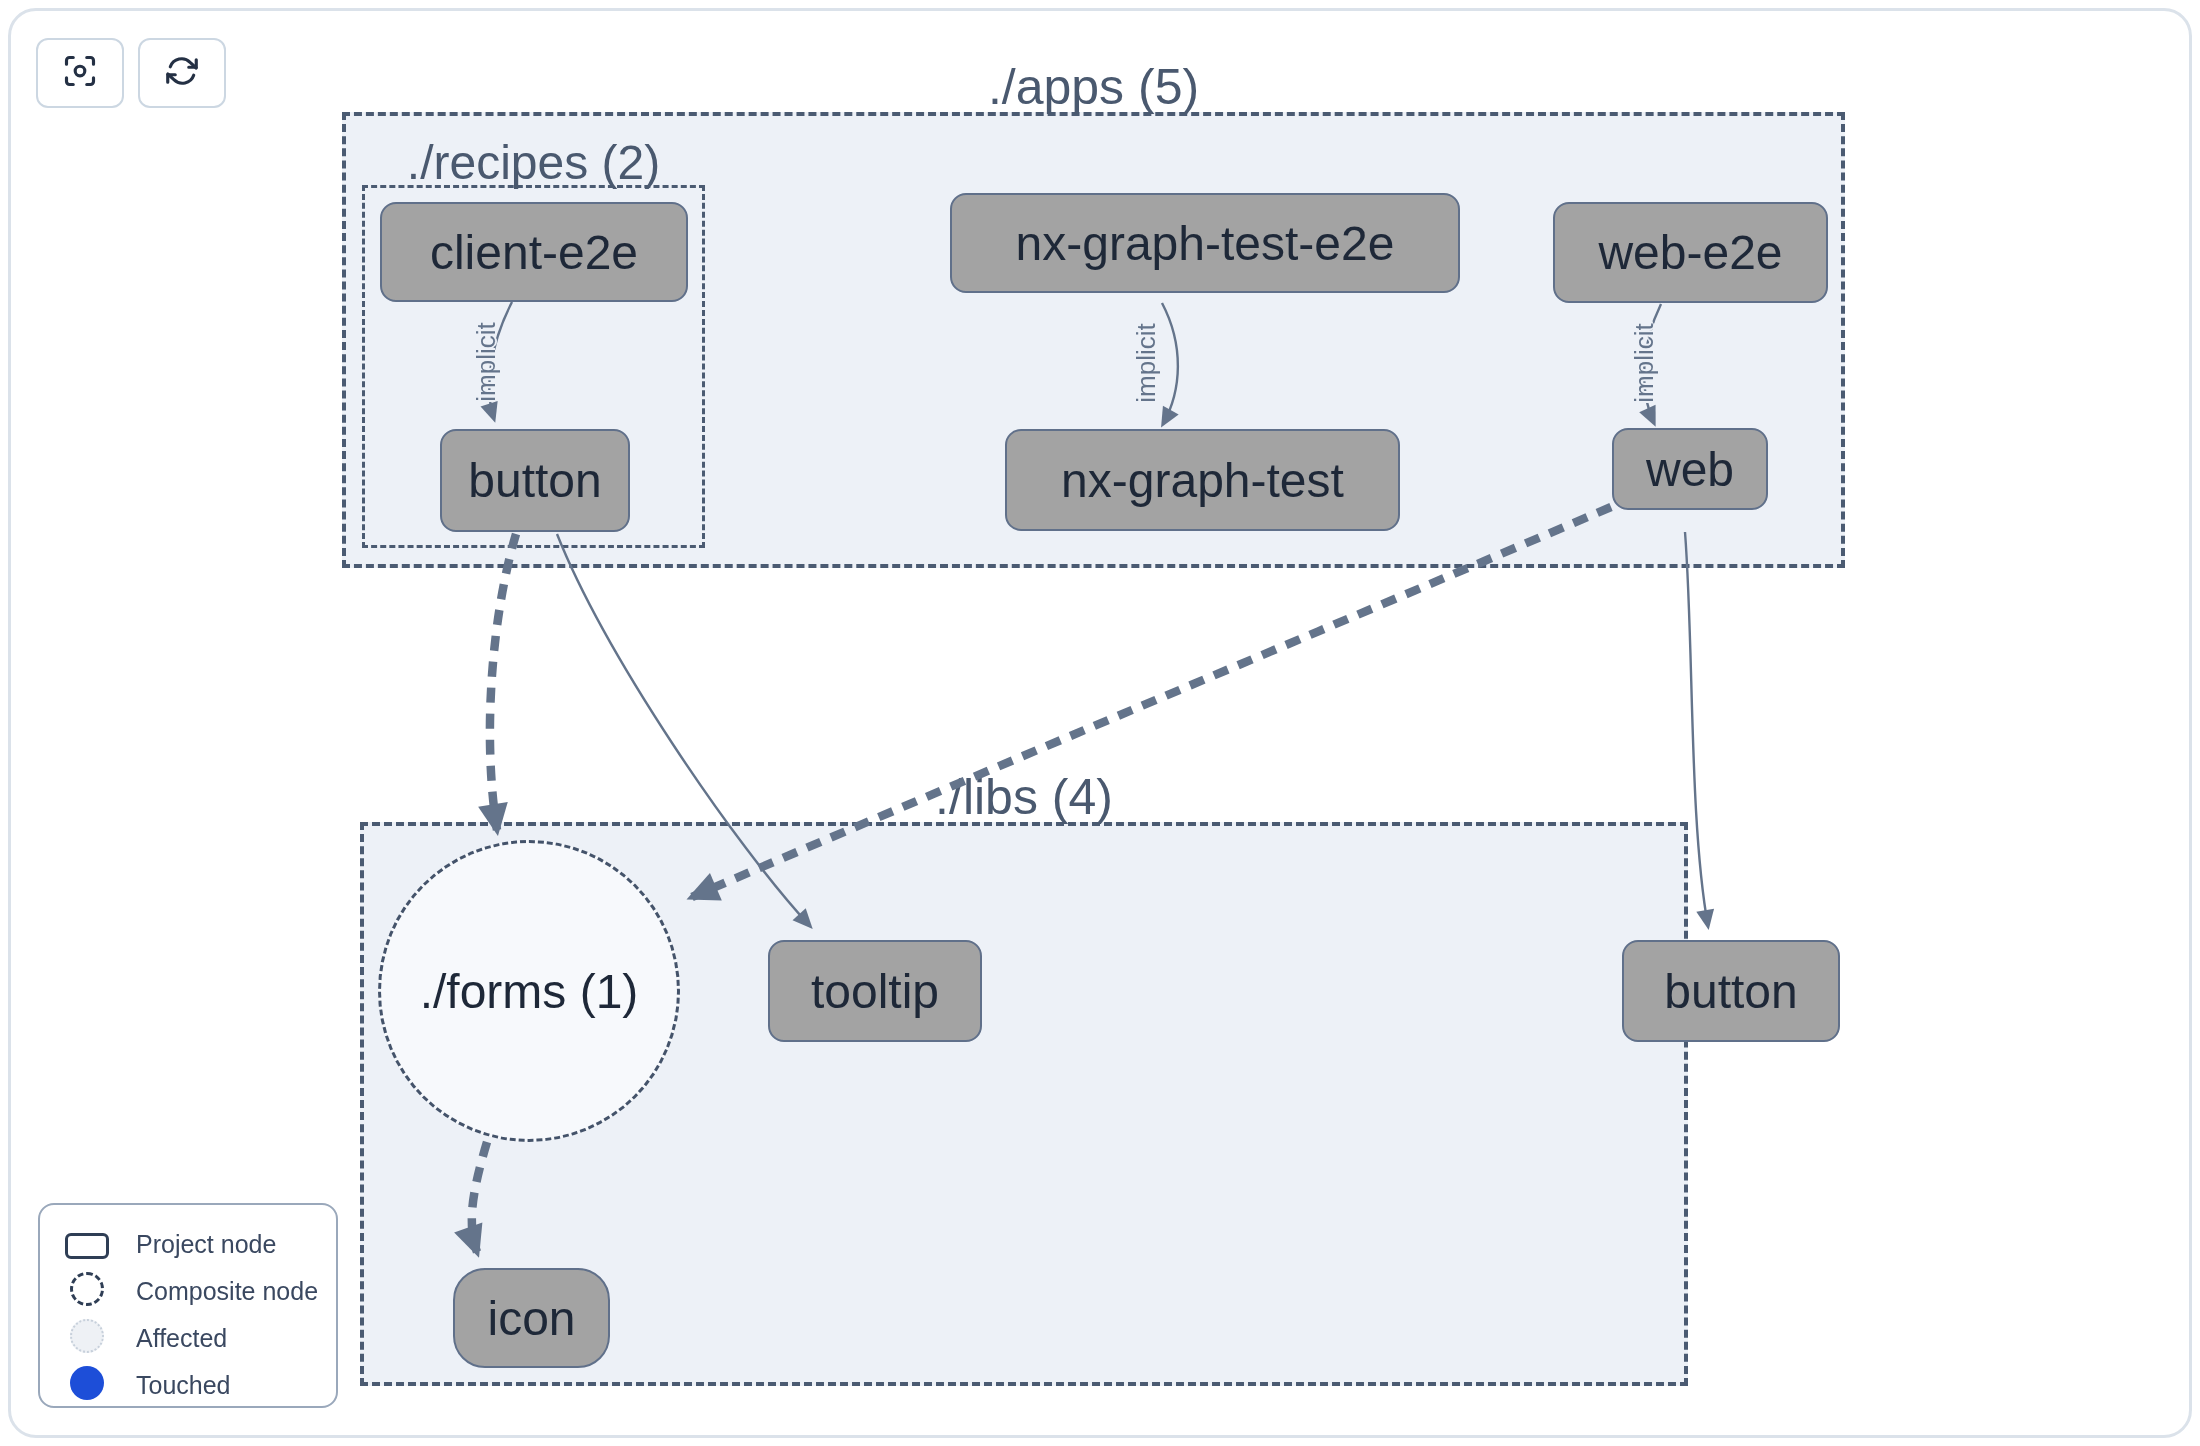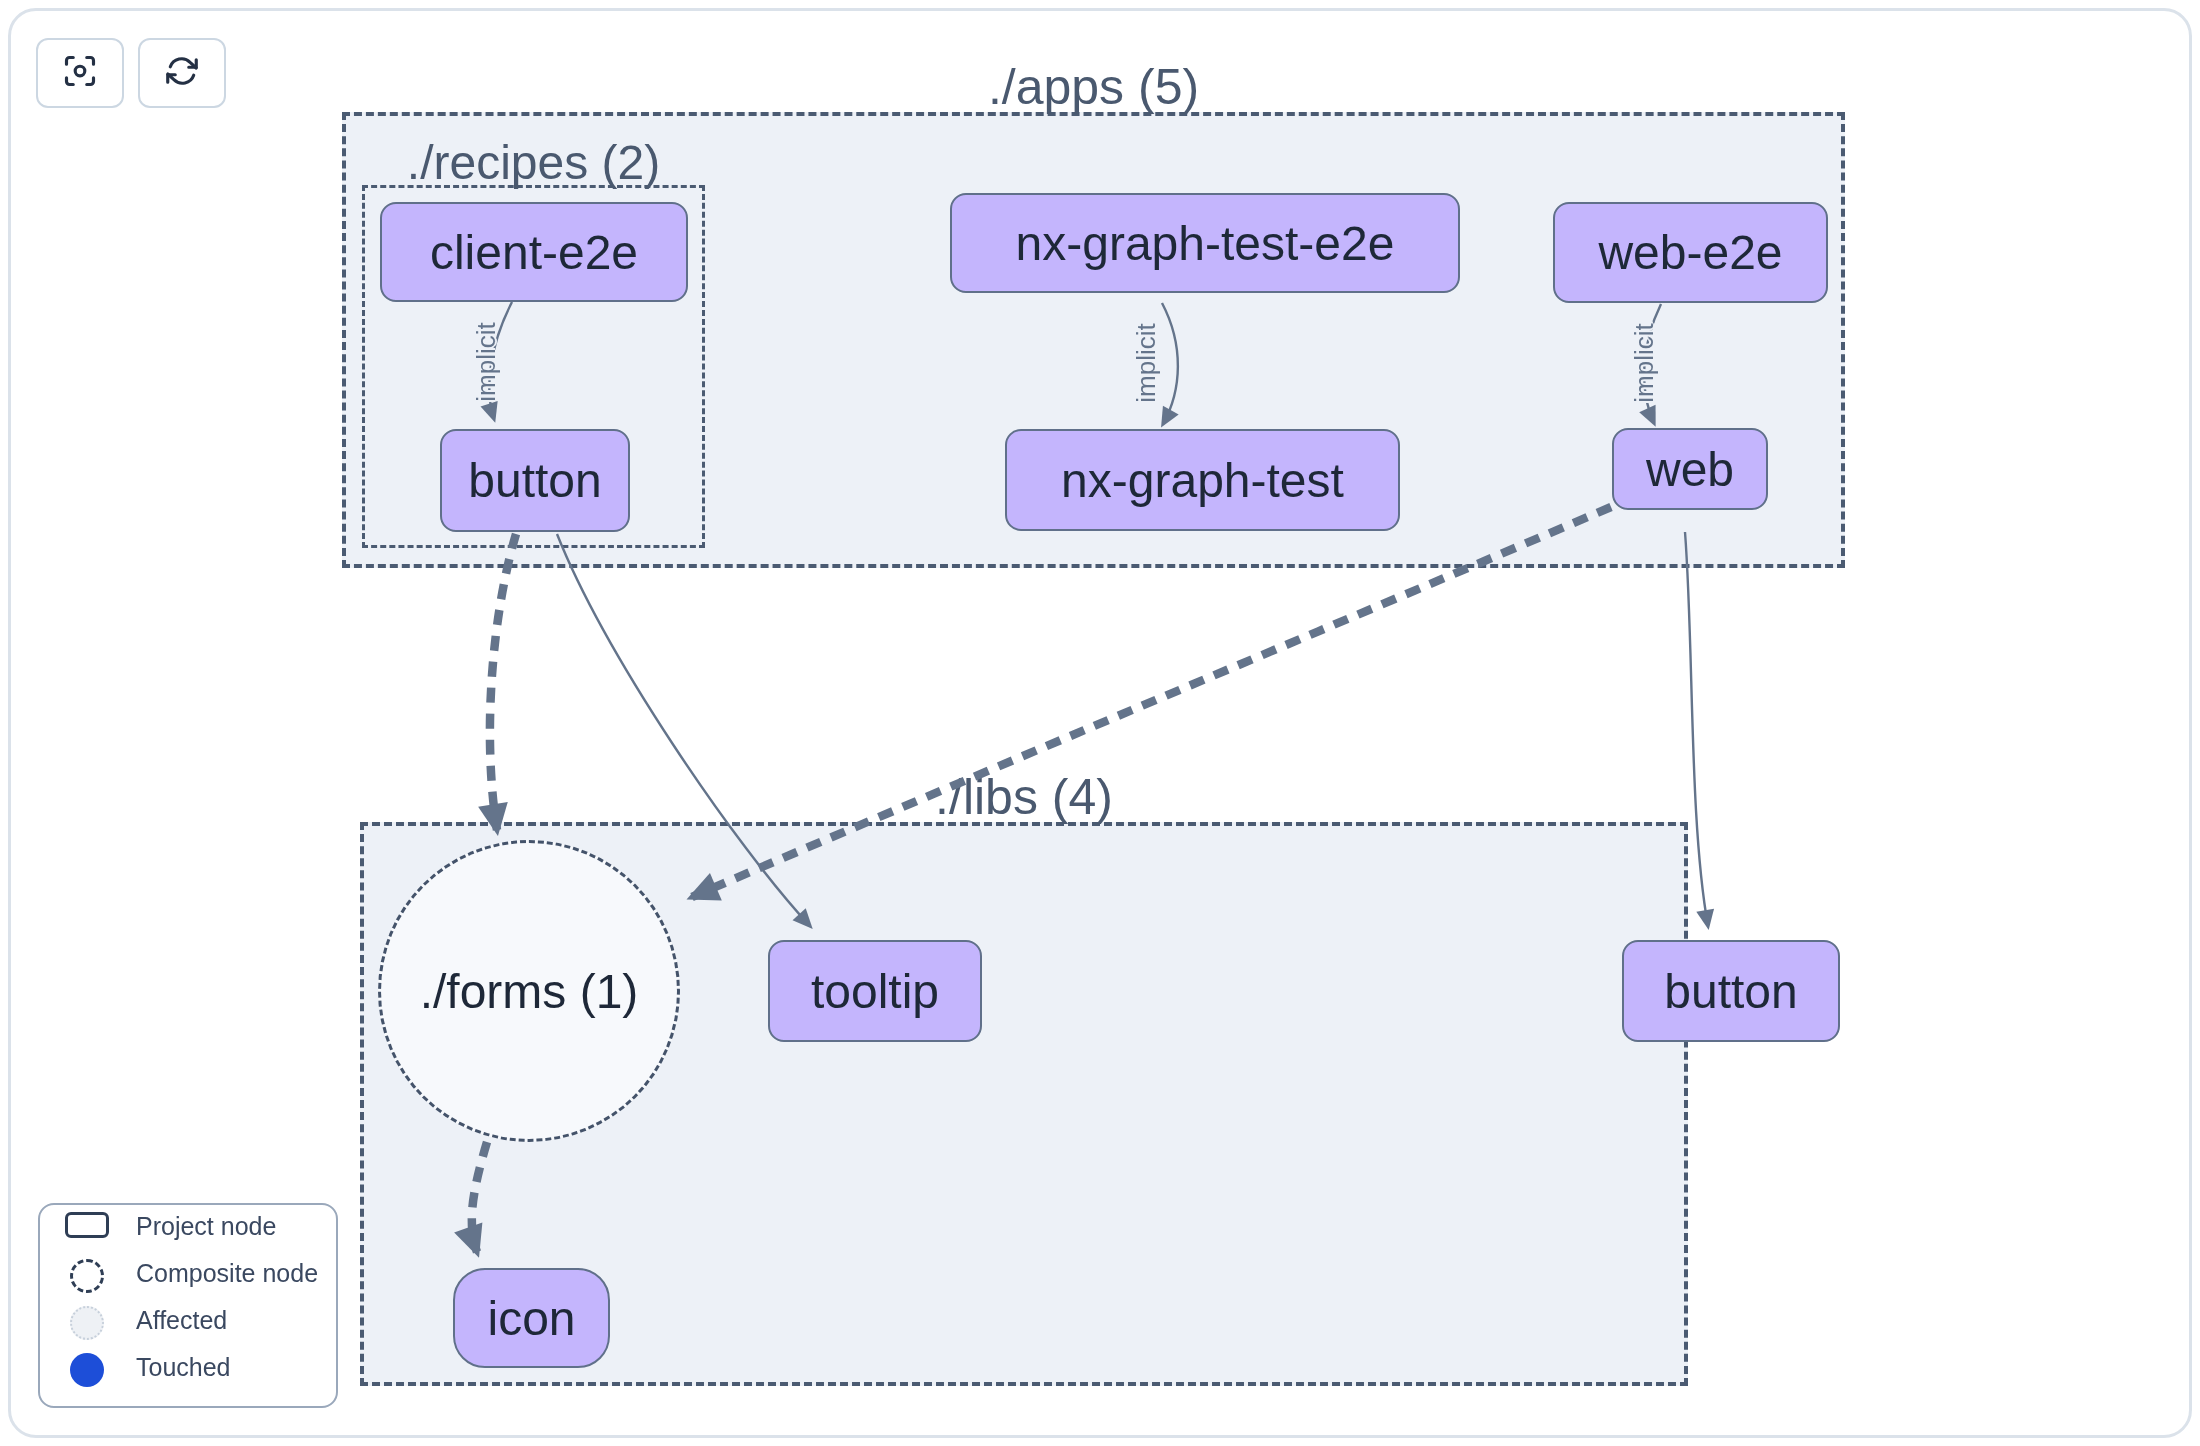--- a/index.html
+++ b/index.html
@@ -25,21 +25,21 @@
     box-sizing:border-box;
   }
   .group-label{
     position:absolute;left:0;right:0;top:-58px;height:58px;line-height:58px;
     text-align:center;font-size:50px;color:#4a596f;white-space:nowrap;z-index:2;
   }
   
   .edges{position:absolute;left:0;top:0;z-index:3;pointer-events:none;}
   
   .node{
-    position:absolute;background:#c4b5fd;border:2.5px solid #60708a;border-radius:16px;
+    position:absolute;background:#a3a3a3;border:2.5px solid #60708a;border-radius:16px;
     display:flex;align-items:center;justify-content:center;
     font-size:48px;color:#1e2838;z-index:4;box-sizing:border-box;white-space:nowrap;
     cursor:pointer;
   }
   .composite-circle{
     position:absolute;left:378px;top:840px;width:302px;height:302px;border-radius:50%;
     background:#f7f9fc;border:3.5px dashed #44536a;box-sizing:border-box;
     display:flex;align-items:center;justify-content:center;
     font-size:48px;color:#1e2838;z-index:4;cursor:pointer;
   }
@@ -48,21 +48,21 @@
     font-size:26px;color:#64748b;transform:rotate(-90deg);z-index:3;
     text-shadow:-2px 0 0 #edf1f7,2px 0 0 #edf1f7,0 -2px 0 #edf1f7,0 2px 0 #edf1f7;
   }
   
   .legend{
     position:absolute;left:38px;top:1203px;width:300px;height:205px;
     background:#ffffff;border:2px solid #9aa8bb;border-radius:16px;z-index:6;
     display:flex;flex-direction:column;justify-content:center;box-sizing:border-box;
     padding:6px 0;
   }
-  .legend-row{display:flex;align-items:flex-start;height:47px;}
+  .legend-row{display:flex;align-items:flex-end;height:47px;}
   .legend-icon{width:46px;margin-left:24px;display:flex;align-items:center;justify-content:center;flex:0 0 46px;}
   .legend-text{margin-left:26px;font-size:25px;color:#3a4860;white-space:nowrap;}
   .li-rect{width:44px;height:26px;border:3px solid #2f3e55;border-radius:6px;background:#fff;box-sizing:border-box;}
   .li-dash-circle{width:34px;height:34px;border:3px dashed #2f3e55;border-radius:50%;box-sizing:border-box;background:#fff;}
   .li-affected{width:34px;height:34px;border:2px dotted #c7d0db;border-radius:50%;box-sizing:border-box;background:#eef1f5;}
   .li-touched{width:34px;height:34px;border-radius:50%;background:#1d4ed8;}
 </style>
 </head>
 <body>
 

